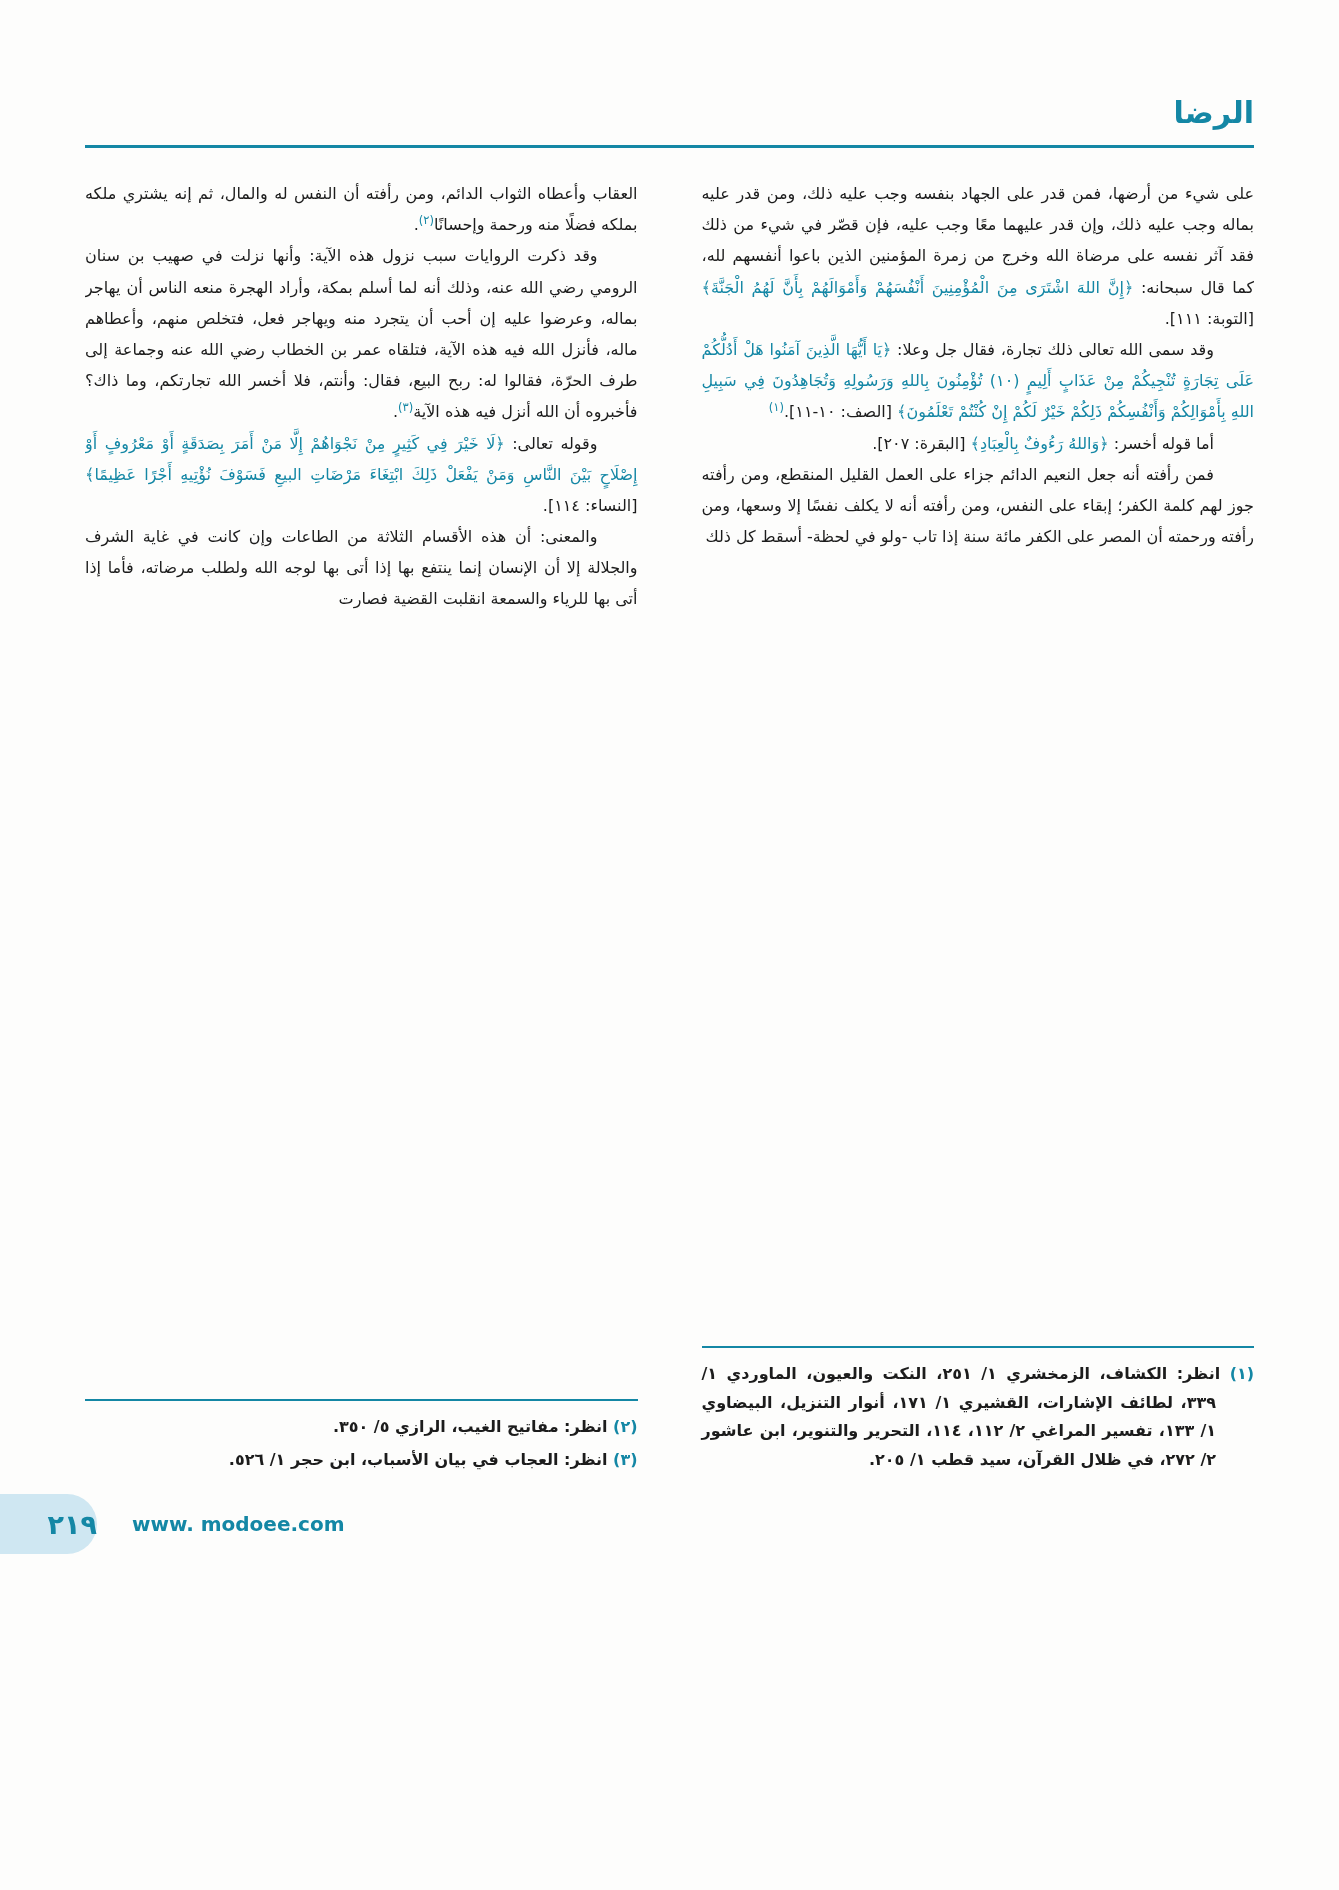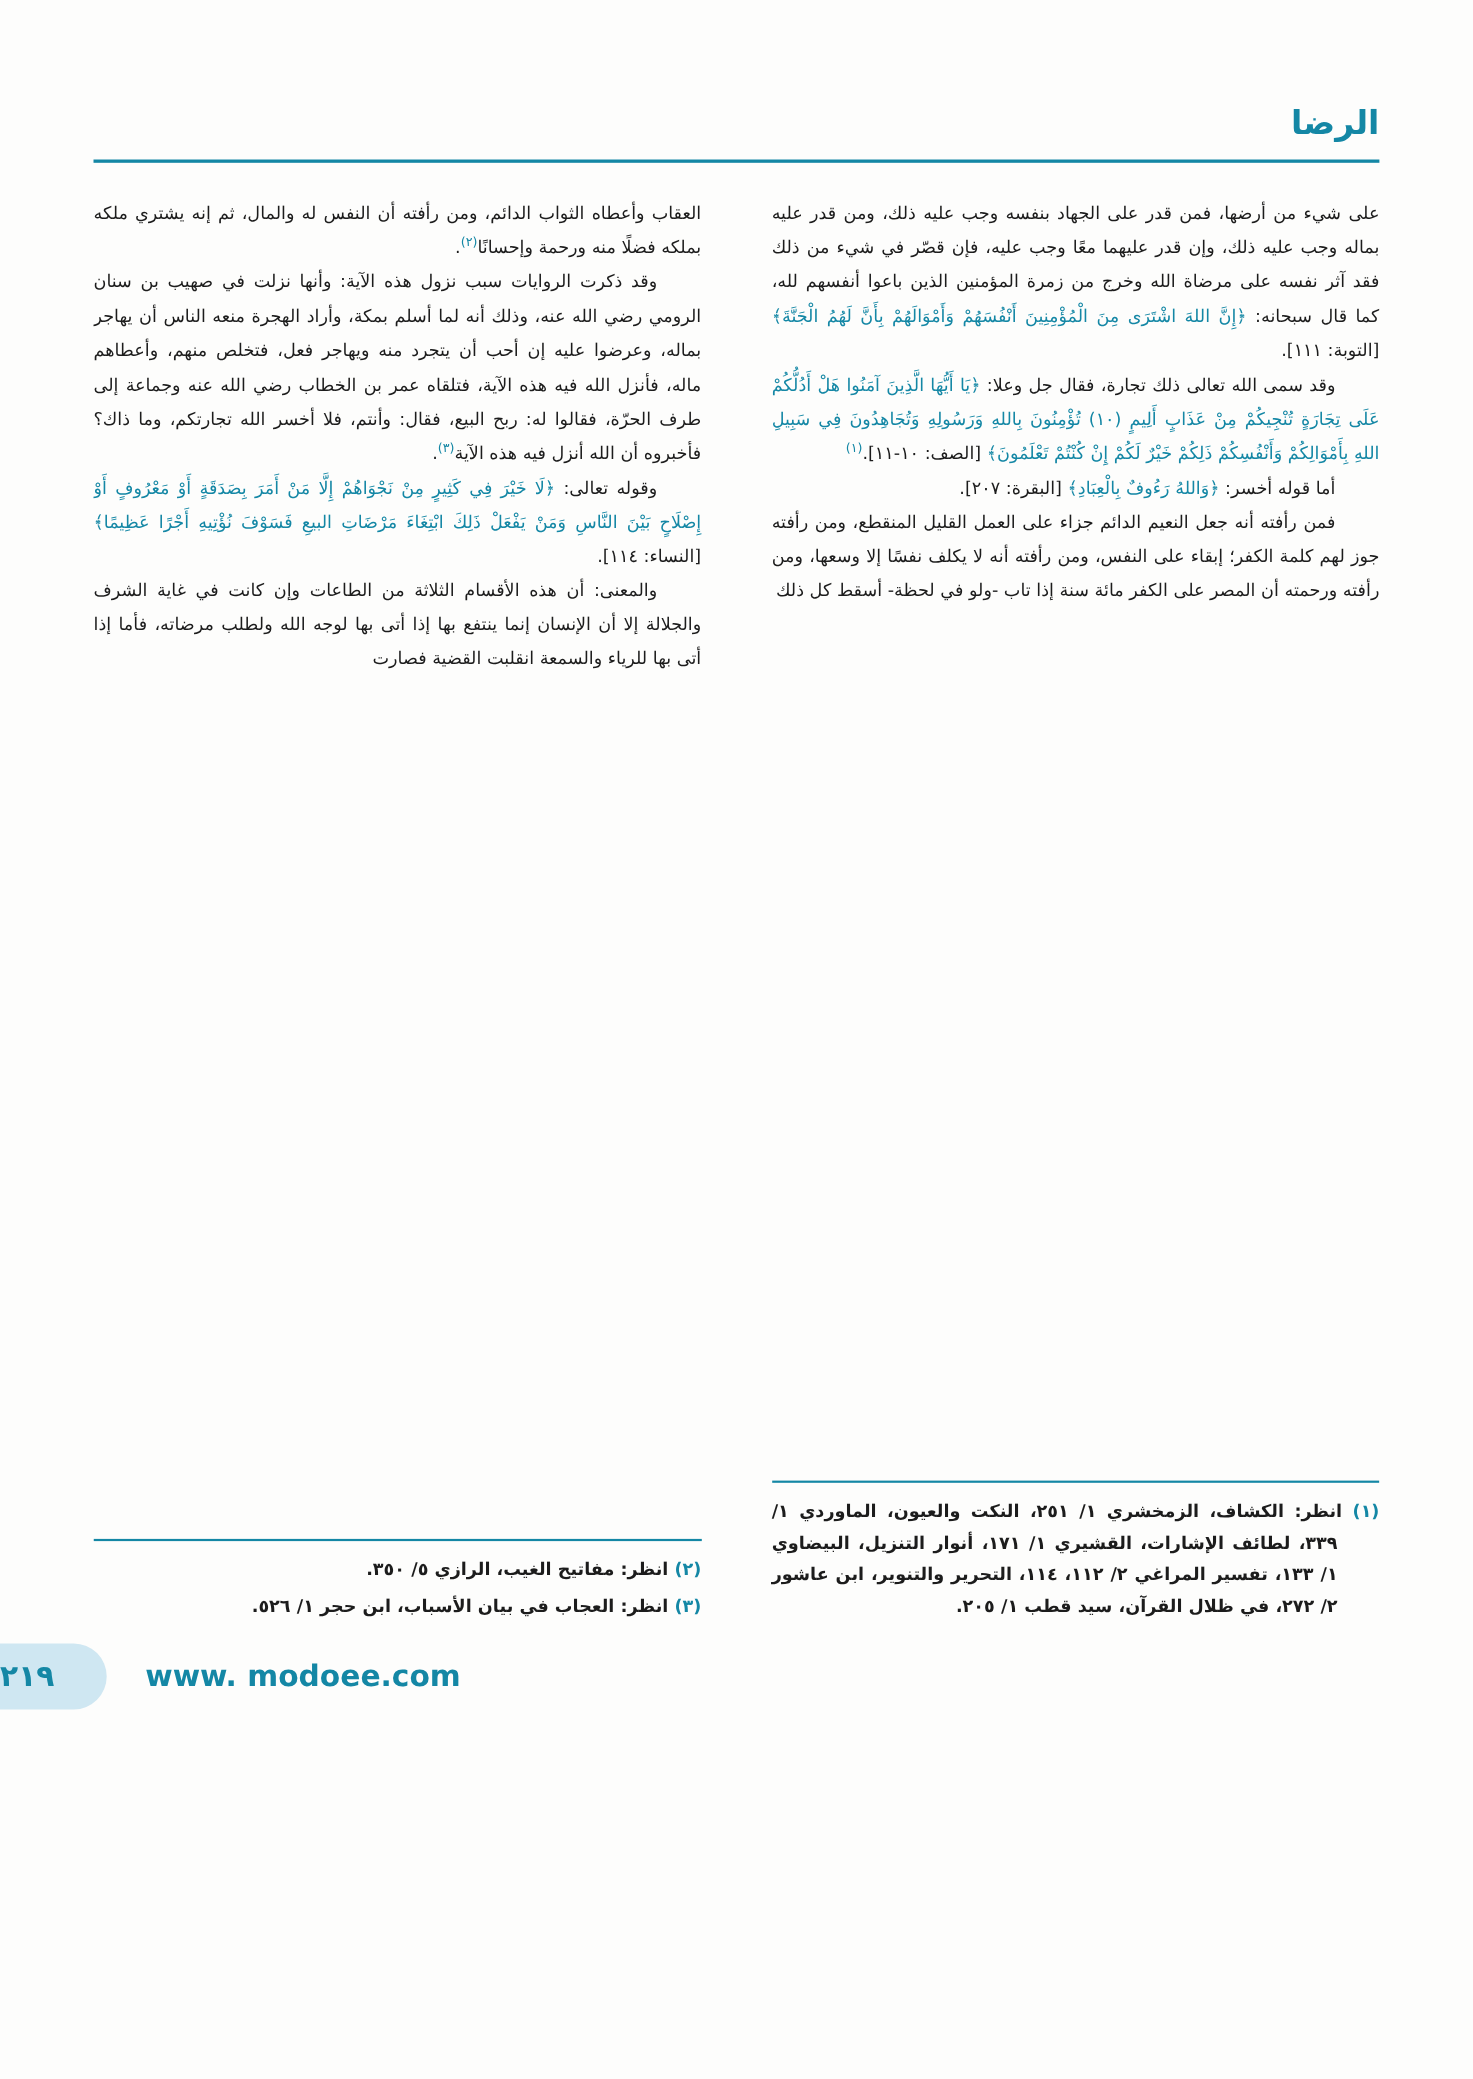--- a/index.html
+++ b/index.html
@@ -74,32 +74,32 @@
     text-indent:-38px;
   }
 
   
   .page-footer{position:absolute;left:0;top:1494px;width:100%;height:60px;}
   .page-num-tab{
     position:absolute;left:0;top:0;
     width:97px;height:60px;
     background:var(--tab-bg);
     border-radius:0 30px 30px 0;
-    display:flex;align-items:center;justify-content:flex-end;
+    display:flex;align-items:center;justify-content:flex-start;
   }
   .page-num{
     color:var(--accent);
     font-size:27px;
     font-weight:700;
   }
   .website{
     position:absolute;left:132px;top:0;height:60px;
     display:flex;align-items:center;
     color:var(--accent);
-    font-size:27px;
+    font-size:20px;
     font-weight:700;
     direction:ltr;
   }
 </style>
 </head>
 <body>
 
 <div class="page">
 
   <header class="page-header">

